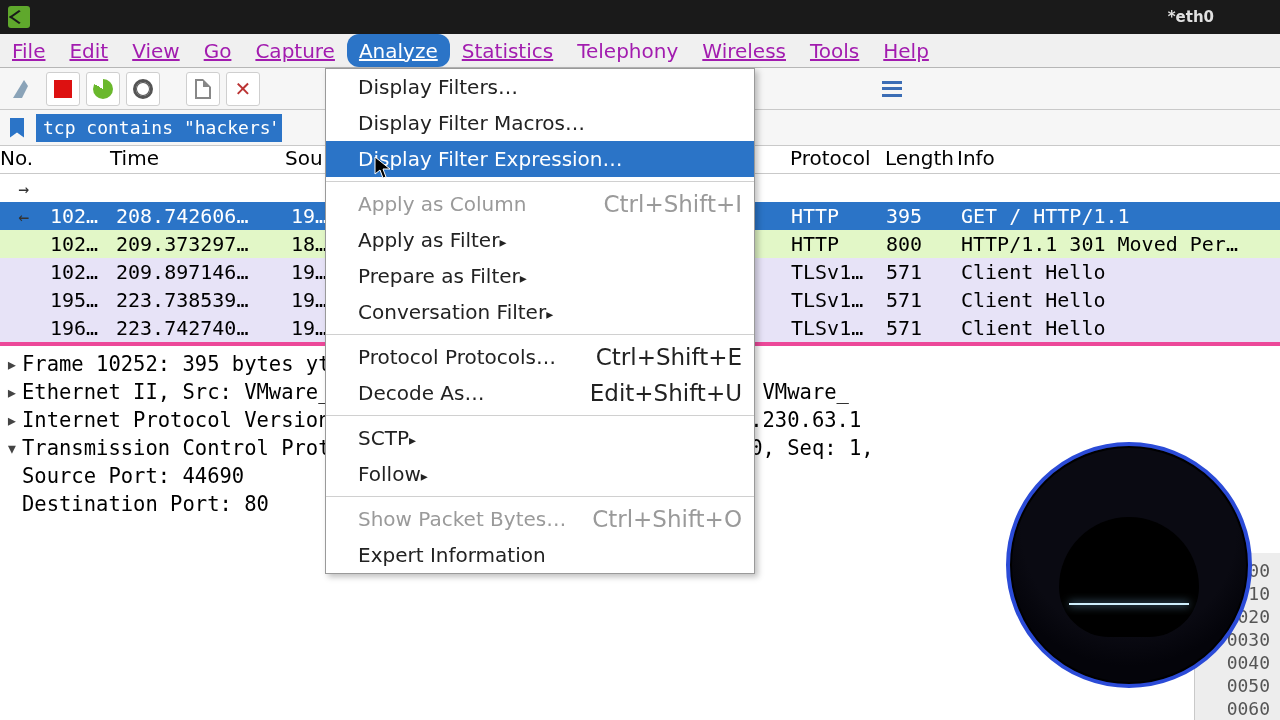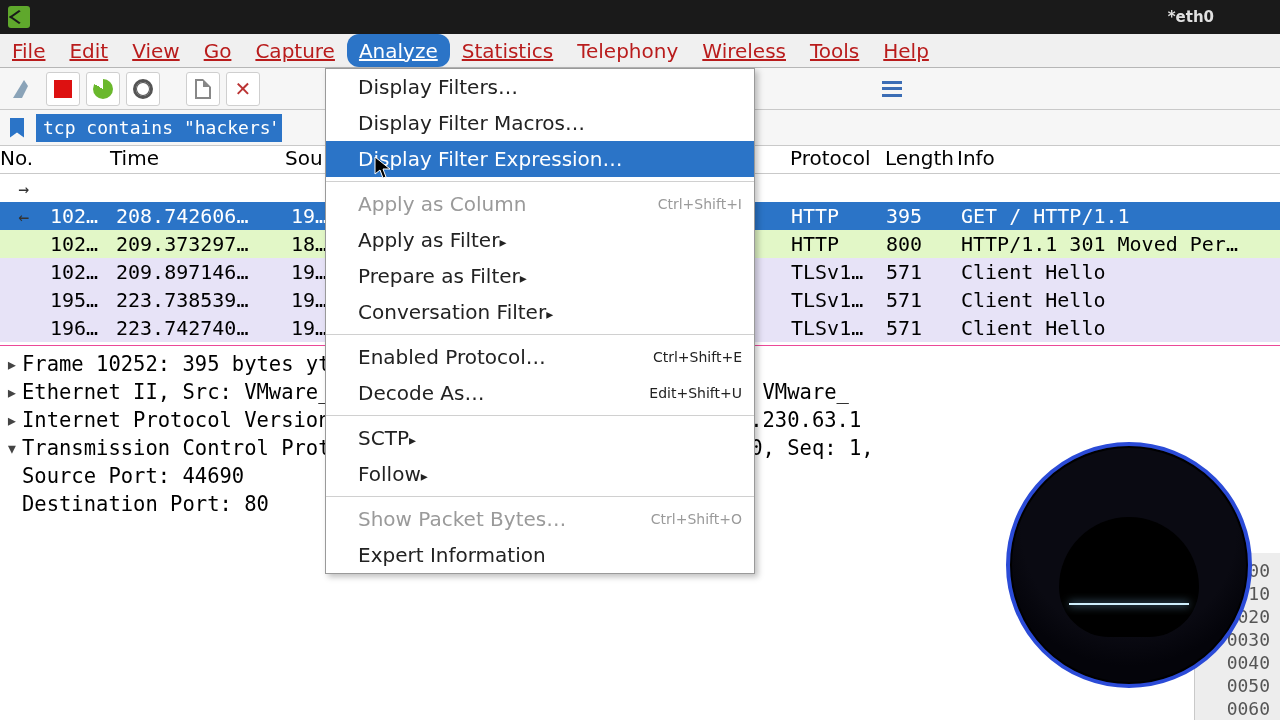--- a/index.html
+++ b/index.html
@@ -40,21 +40,21 @@
   .menubar {
     height: 34px;
     display:flex;
     align-items:stretch;
     border-bottom:1px solid #b6b6b6;
     background:#f0f0f0;
   }
   .menubar .menu {
     padding: 6px 12px;
     font-size: 20px;
-    color:#b91c1c;
+    color:#a21caf;
     display:flex; align-items:center;
     cursor:default;
   }
   .menubar .menu.open {
     background:#2b74c7;
     color:#fff;
     border-radius:12px;
   }
   .menubar .menu .ul { text-decoration: underline; }
   
@@ -110,21 +110,21 @@
     padding:2px 6px;
     font-family: "DejaVu Sans Mono","Liberation Mono",monospace;
     font-size:18px;
   }
   .filter-input::selection{ background:#fff; color:#2b74c7;}
   
   .packet-list {
     position:relative;
     height: 200px;
     background:#fff;
-    border-bottom:1px solid #ec4899;
+    border-bottom:4px solid #ec4899;
     font-family: "DejaVu Sans Mono","Liberation Mono",monospace;
     font-size:20px;
     overflow:hidden;
   }
   .packet-header, .packet-row {
     display:grid;
     grid-template-columns: 110px 175px 500px 95px 75px 1fr;
     align-items:center;
     height:28px;
     white-space:nowrap;
@@ -157,21 +157,21 @@
     font-size:20px;
   }
   .dd-item {
     display:flex; align-items:center;
     padding: 6px 12px 6px 32px;
     color:#222;
     height:36px;
   }
   .dd-item.disabled { color:#9a9a9a; }
   .dd-item.hl { background:#2b74c7; color:#fff; }
-  .dd-item .shortcut { margin-left:auto; font-size:14px; }
+  .dd-item .shortcut { margin-left:auto; font-size:23px; }
   .dd-item .sub::after { content:"▸"; margin-left:auto; font-size:14px;}
   .dd-sep { height:1px; background:#d0d0d0; margin:4px 0;}
   
   .details {
     font-family: "DejaVu Sans Mono","Liberation Mono",monospace;
     font-size:20.5px;
     padding: 4px 2px 0 2px;
     background:#fff;
     height: 180px;
     overflow:hidden;
@@ -442,21 +442,21 @@
   <div class="dd-item">
       <span>Prepare as Filter</span>
       <span class="sub"></span>
     </div>
   <div class="dd-item">
       <span>Conversation Filter</span>
       <span class="sub"></span>
     </div>
   <div class="dd-sep"></div>
   <div class="dd-item">
-      <span>Enabled Protocol…</span>
+      <span>Protocol Protocols…</span>
       <span class="shortcut">Ctrl+Shift+E</span>
     </div>
   <div class="dd-item">
       <span>Decode As…</span>
       <span class="shortcut">Edit+Shift+U</span>
     </div>
   <div class="dd-sep"></div>
   <div class="dd-item">
       <span>SCTP</span>
       <span class="sub"></span>

